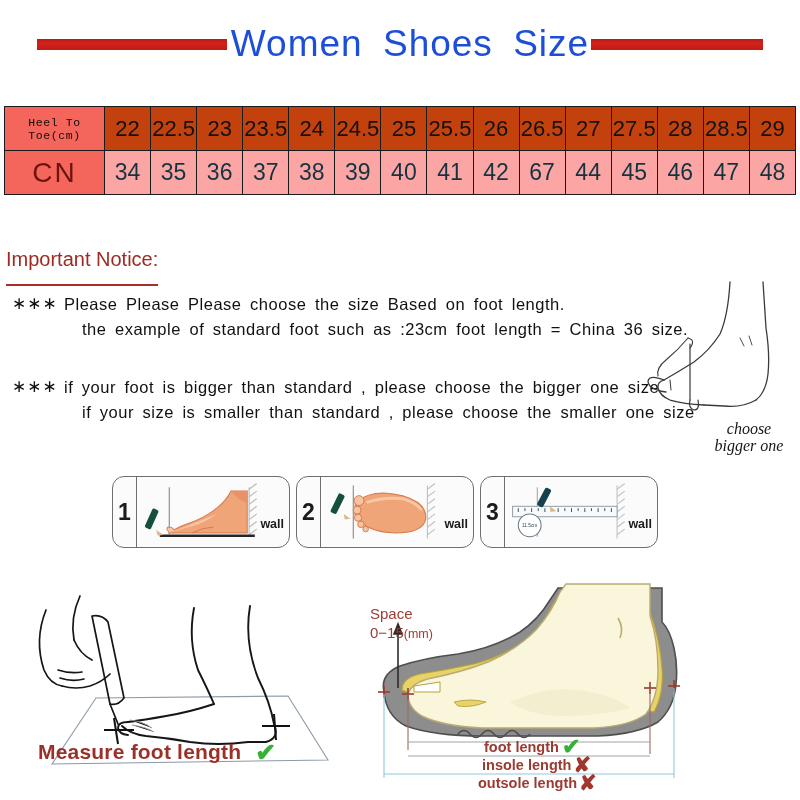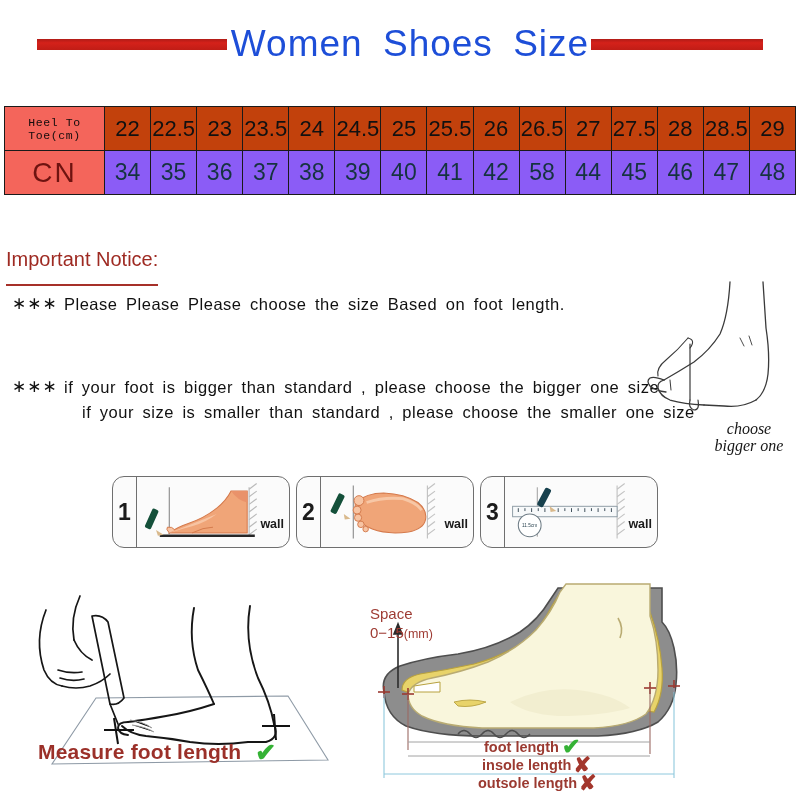--- a/index.html
+++ b/index.html
@@ -69,21 +69,21 @@
     font-size: 28px;
     color: #6e1310;
     letter-spacing: 2px;
   }
   td.cm {
     background: #c2410c;
     font-size: 22px;
     color: #111;
   }
   td.cn {
-    background: #8b5cf6;
+    background: #fca5a5;
     font-size: 23px;
     color: #15333f;
   }
 
   
   #notice-heading {
     position: absolute;
     left: 6px; top: 248px;
     font-size: 20px;
     color: #9e2a22;
@@ -270,36 +270,40 @@
       <td class="rowhead h2">CN</td>
       <td class="cn">34</td>
       <td class="cn">35</td>
       <td class="cn">36</td>
       <td class="cn">37</td>
       <td class="cn">38</td>
       <td class="cn">39</td>
       <td class="cn">40</td>
       <td class="cn">41</td>
       <td class="cn">42</td>
-      <td class="cn">58</td>
+      <td class="cn">67</td>
       <td class="cn">44</td>
       <td class="cn">45</td>
       <td class="cn">46</td>
       <td class="cn">47</td>
       <td class="cn">48</td>
     </tr>
   </tbody>
 </table>
 
 <div id="notice-heading">Important Notice:</div>
 
 <div class="notice-block" id="notice-1">
   <div class="notice-row">
     <span class="stars">∗∗∗</span>
     <span class="notice-line">Please  Please  Please  choose  the  size  Based  on  foot  length.</span>
+  </div>
+  <div class="notice-row">
+    <span class="stars"></span>
+    <span class="notice-line indent">the  example  of  standard  foot  such  as :23cm  foot  length  =  China 36 size.</span>
   </div>
 </div>
 
 <div class="notice-block" id="notice-2">
   <div class="notice-row">
     <span class="stars">∗∗∗</span>
     <span class="notice-line">if  your  foot  is  bigger  than  standard ,  please  choose  the  bigger  one  size</span>
   </div>
   <div class="notice-row">
     <span class="stars"></span>

